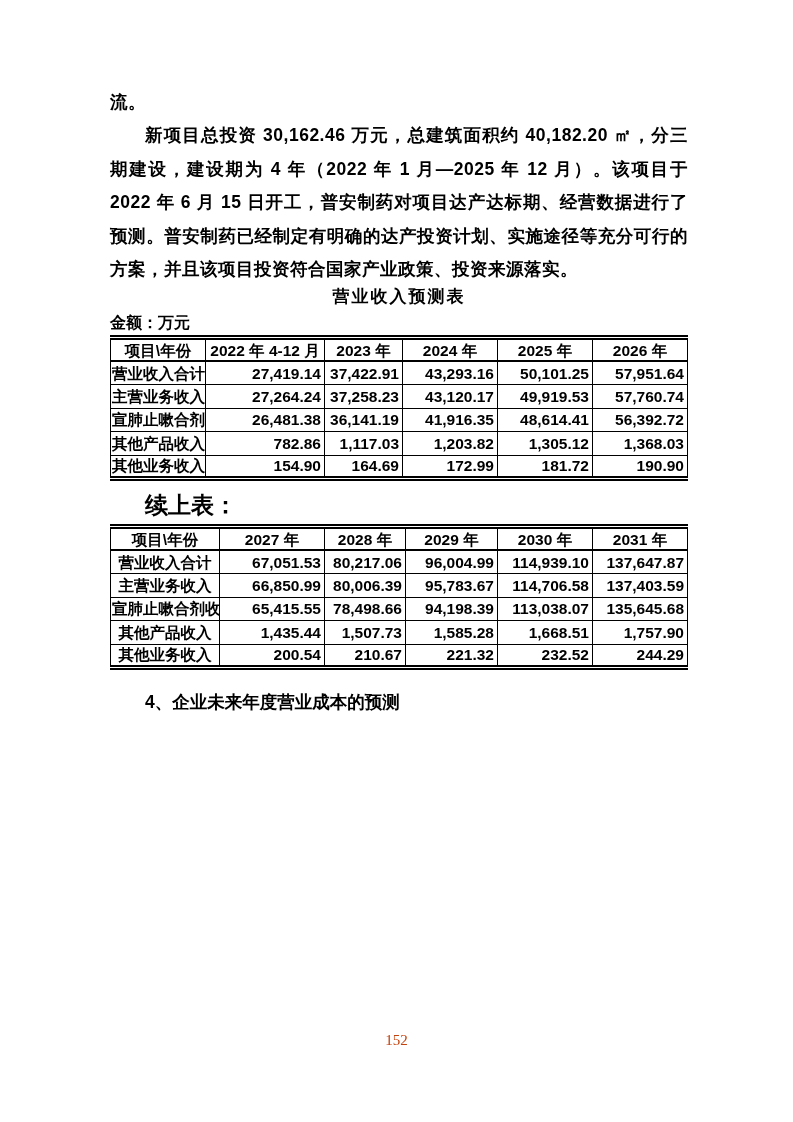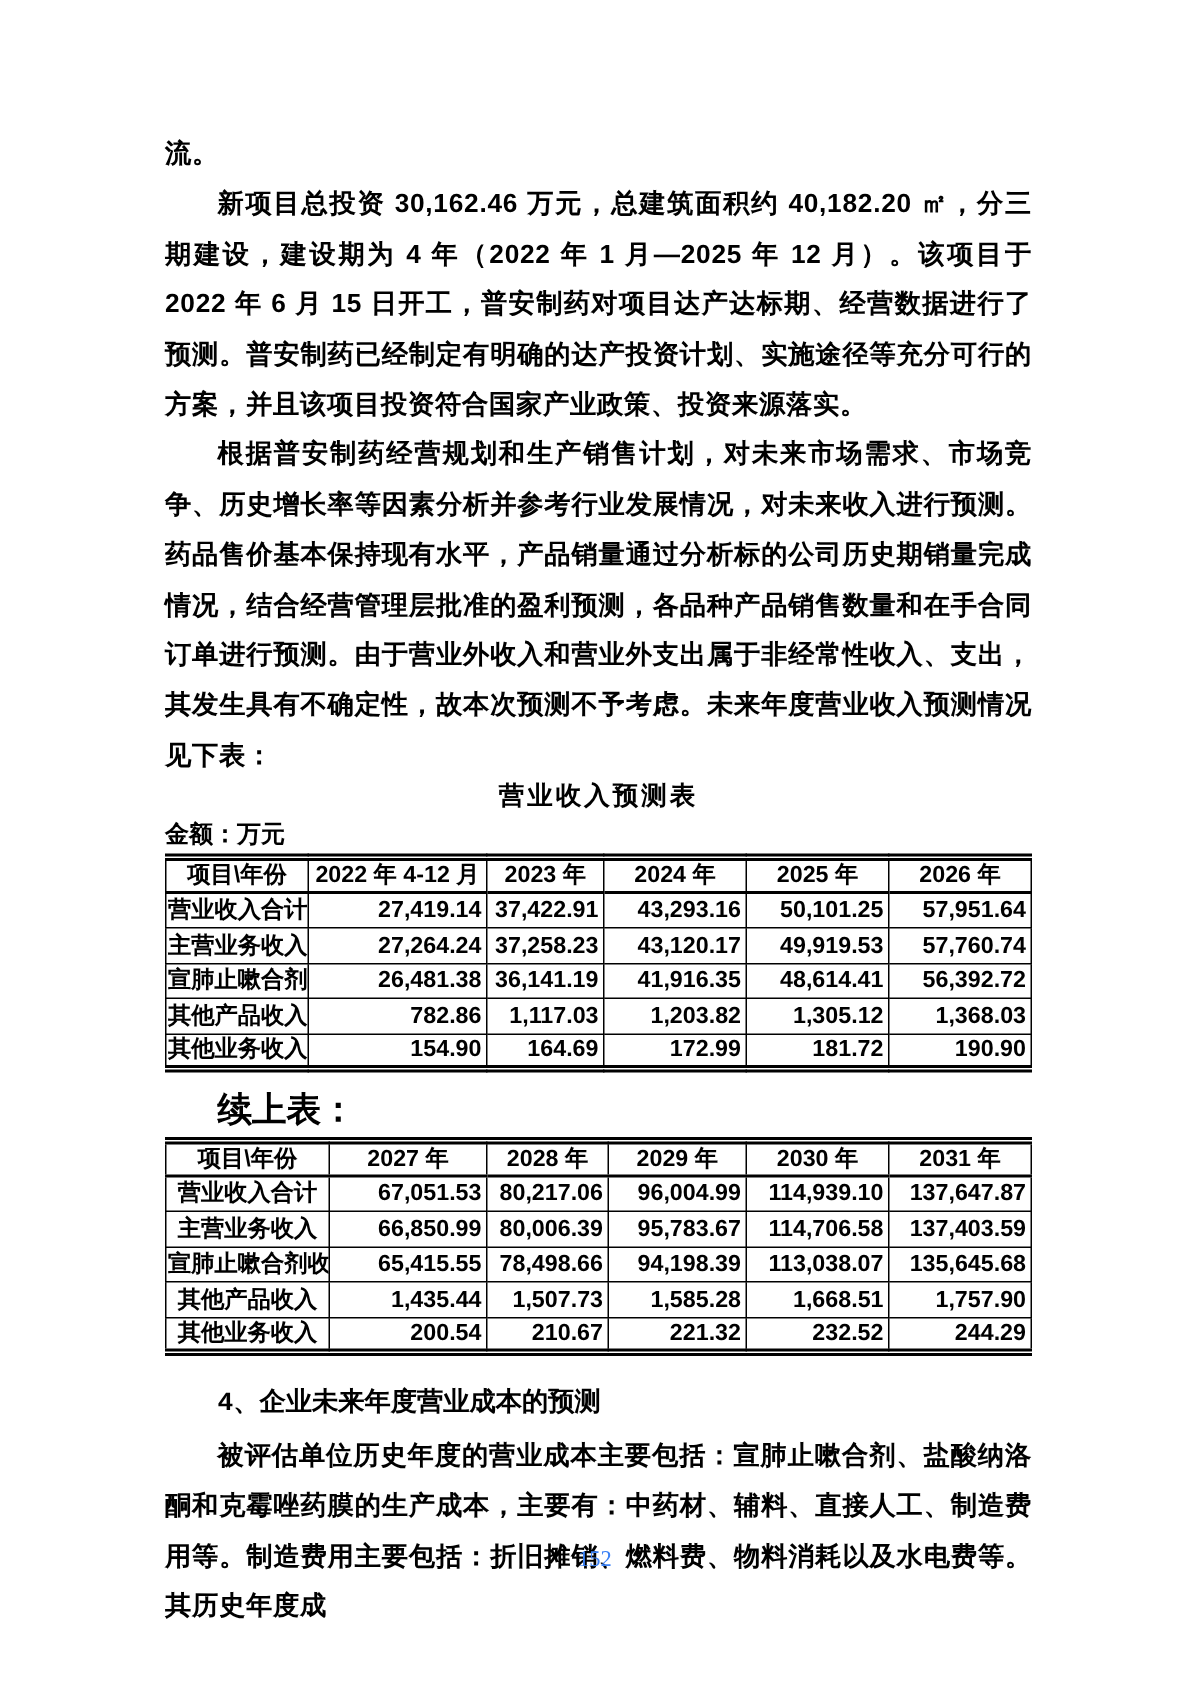--- a/index.html
+++ b/index.html
@@ -71,44 +71,42 @@
     font-size:23px;
     line-height:21px;
     text-indent:35px;
   }
   .section-heading {
     margin-top:16px;
     font-size:17.5px;
     line-height:33.4px;
     text-indent:35px;
     font-weight:bold;
-    font-family:Liberation Mono, monospace;
   }
   .page-number {
     position:absolute;
     top:1032px; left:0;
     width:793px;
     text-align:center;
     font-family:"Liberation Serif", serif;
     font-weight:normal;
     font-size:15px;
-    color:#3b82f6;
+    color:#c2410c;
   }
 </style>
 </head>
 <body>
 
 <div class="page">
   <div class="content">
 
     <p class="para">流。</p>
 
     <p class="para indent">新项目总投资 30,162.46 万元，总建筑面积约 40,182.20 ㎡，分三期建设，建设期为 4 年（2022 年 1 月—2025 年 12 月）。该项目于 2022 年 6 月 15 日开工，普安制药对项目达产达标期、经营数据进行了预测。普安制药已经制定有明确的达产投资计划、实施途径等充分可行的方案，并且该项目投资符合国家产业政策、投资来源落实。</p>
 
-    <p class="para indent">根据普安制药经营规划和生产销售计划，对未来市场需求、市场竞争、历史增长率等因素分析并参考行业发展情况，对未来收入进行预测。药品售价基本保持现有水平，产品销量通过分析标的公司历史期销量完成情况，结合经营管理层批准的盈利预测，各品种产品销售数量和在手合同订单进行预测。由于营业外收入和营业外支出属于非经常性收入、支出，其发生具有不确定性，故本次预测不予考虑。未来年度营业收入预测情况见下表：</p>
 
     <h3 class="table-title">营业收入预测表</h3>
 
     <div class="unit-label">金额：万元</div>
 
     <table class="data-table t1" data-table="0">
       <colgroup>
         <col style="width:95px">
           <col style="width:119px">
           <col style="width:78px">
@@ -230,18 +228,17 @@
             <td class="num">210.67</td>
             <td class="num">221.32</td>
             <td class="num">232.52</td>
             <td class="num">244.29</td>
           </tr>
         </tbody>
     </table>
 
     <h4 class="section-heading">4、企业未来年度营业成本的预测</h4>
 
-    <p class="para indent">被评估单位历史年度的营业成本主要包括：宣肺止嗽合剂、盐酸纳洛酮和克霉唑药膜的生产成本，主要有：中药材、辅料、直接人工、制造费用等。制造费用主要包括：折旧摊销、燃料费、物料消耗以及水电费等。其历史年度成</p>
 
   </div>
 
   <div class="page-number">152</div>
 </div>
 
 </body></html>

